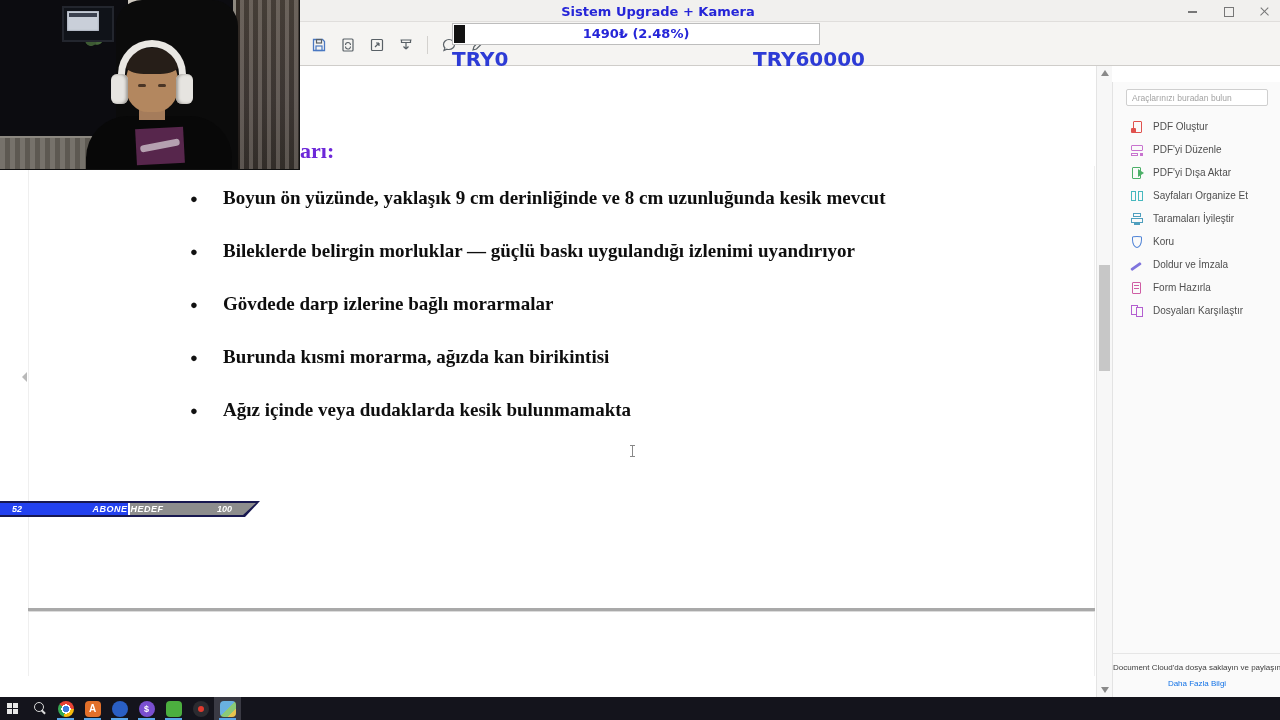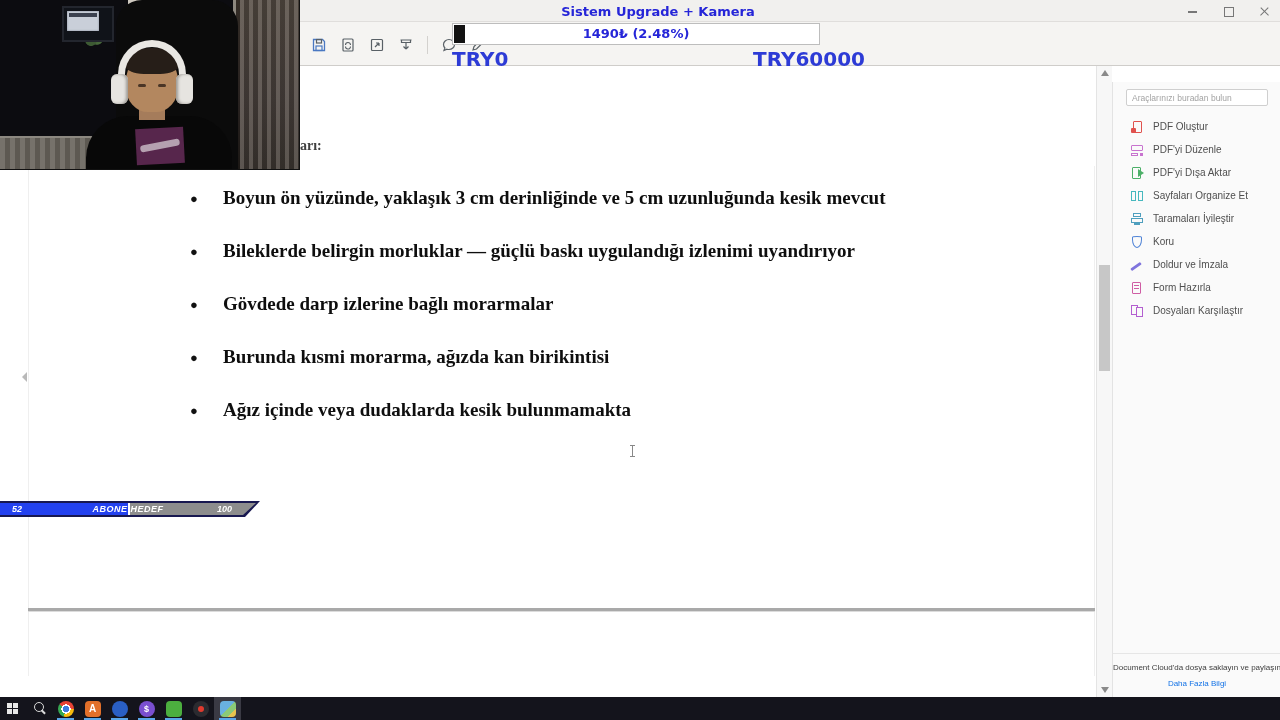--- a/index.html
+++ b/index.html
@@ -17,21 +17,21 @@
 
   .toolbar { position:absolute; left:0; top:22px; width:1280px; height:44px; background:#f5f4f2; border-bottom:1px solid #cfcdca; }
   .tb-icons { position:absolute; left:308px; top:13px; display:flex; align-items:center; gap:7px; }
   .tb-btn { width:22px; height:20px; display:flex; align-items:center; justify-content:center; border-radius:2px; }
   .tb-sep { width:1px; height:18px; background:#d3d1ce; margin:0 3px; }
 
   
   .doc-area { position:absolute; left:0; top:66px; width:1112px; height:631px; background:#ffffff; }
   .page-edge-l { position:absolute; left:28px; top:100px; width:1px; height:510px; background:#efefef; }
   .page-edge-r { position:absolute; left:1094px; top:100px; width:1px; height:510px; background:#efefef; }
-  .doc-heading { position:absolute; left:300px; top:138px; font-family:"Liberation Serif", serif; font-weight:bold; font-size:14px; color:#404040; }
+  .doc-heading { position:absolute; left:300px; top:138px; font-family:"Liberation Serif", serif; font-weight:bold; font-size:22px; color:#6d28d9; }
   .bullets { position:absolute; left:190px; top:184px; width:742px; list-style:none; }
   .bullets li { position:relative; padding-left:33px; font-family:"Liberation Serif", serif; font-weight:bold; font-size:19px; line-height:27px; color:#0e0e0e; }
   .bullets li + li { margin-top:26px; }
   .bullets li::before { content:"\25CF"; position:absolute; left:0; top:1px; font-size:13px; color:#111; }
   .page-sep { position:absolute; left:28px; top:542px; width:1067px; height:3px; background:#a9a9a9; box-shadow:0 1px 0 #dcdcdc; }
   .caret { position:absolute; left:632px; top:379px; width:1px; height:12px; background:#888; }
   .caret::before, .caret::after { content:""; position:absolute; left:-2px; width:5px; height:1px; background:#888; }
   .caret::after { bottom:0; }
   .panel-handle-left { position:absolute; left:22px; top:306px; width:0; height:0; border-top:5px solid transparent; border-bottom:5px solid transparent; border-right:5px solid #b9b9b9; }
   .panel-handle-right { position:absolute; left:1100px; top:300px; width:0; height:0; border-top:5px solid transparent; border-bottom:5px solid transparent; border-left:6px solid #3c3c3c; }
@@ -210,21 +210,21 @@
           </svg>
       </span>
     </div>
   </div>
 
   <div class="doc-area">
     <div class="page-edge-l"></div>
     <div class="page-edge-r"></div>
     <div class="doc-heading" style="top:72px;">arı:</div>
     <ul class="bullets" style="top:118px;">
-      <li><span>Boyun ön yüzünde, yaklaşık 3 cm derinliğinde ve 5 cm uzunluğunda kesik mevcut</span></li>
+      <li><span>Boyun ön yüzünde, yaklaşık 9 cm derinliğinde ve 8 cm uzunluğunda kesik mevcut</span></li>
       <li><span>Bileklerde belirgin morluklar — güçlü baskı uygulandığı izlenimi uyandırıyor</span></li>
       <li><span>Gövdede darp izlerine bağlı morarmalar</span></li>
       <li><span>Burunda kısmi morarma, ağızda kan birikintisi</span></li>
       <li><span>Ağız içinde veya dudaklarda kesik bulunmamakta</span></li>
     </ul>
     <div class="caret"></div>
     <div class="page-sep"></div>
     <div class="panel-handle-left"></div>
     <div class="panel-handle-right"></div>
   </div>

